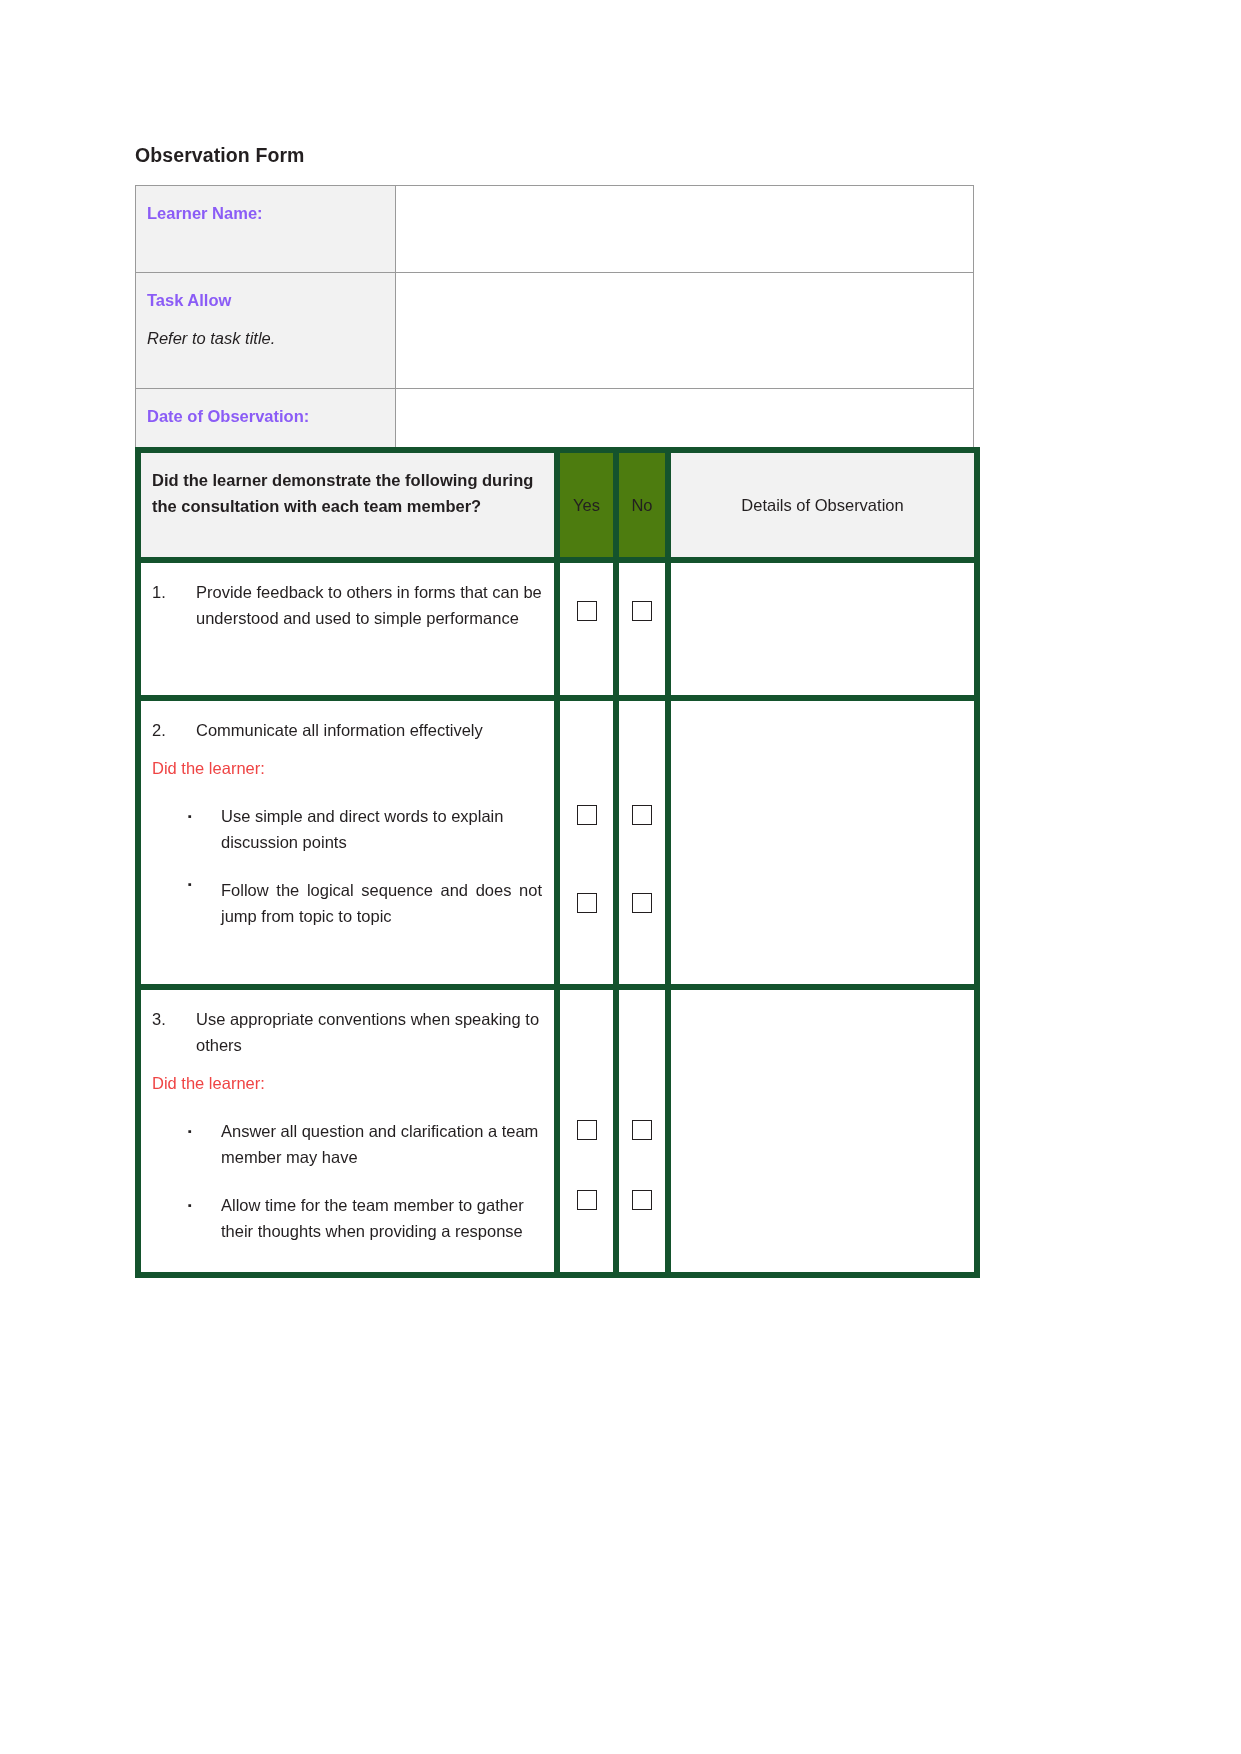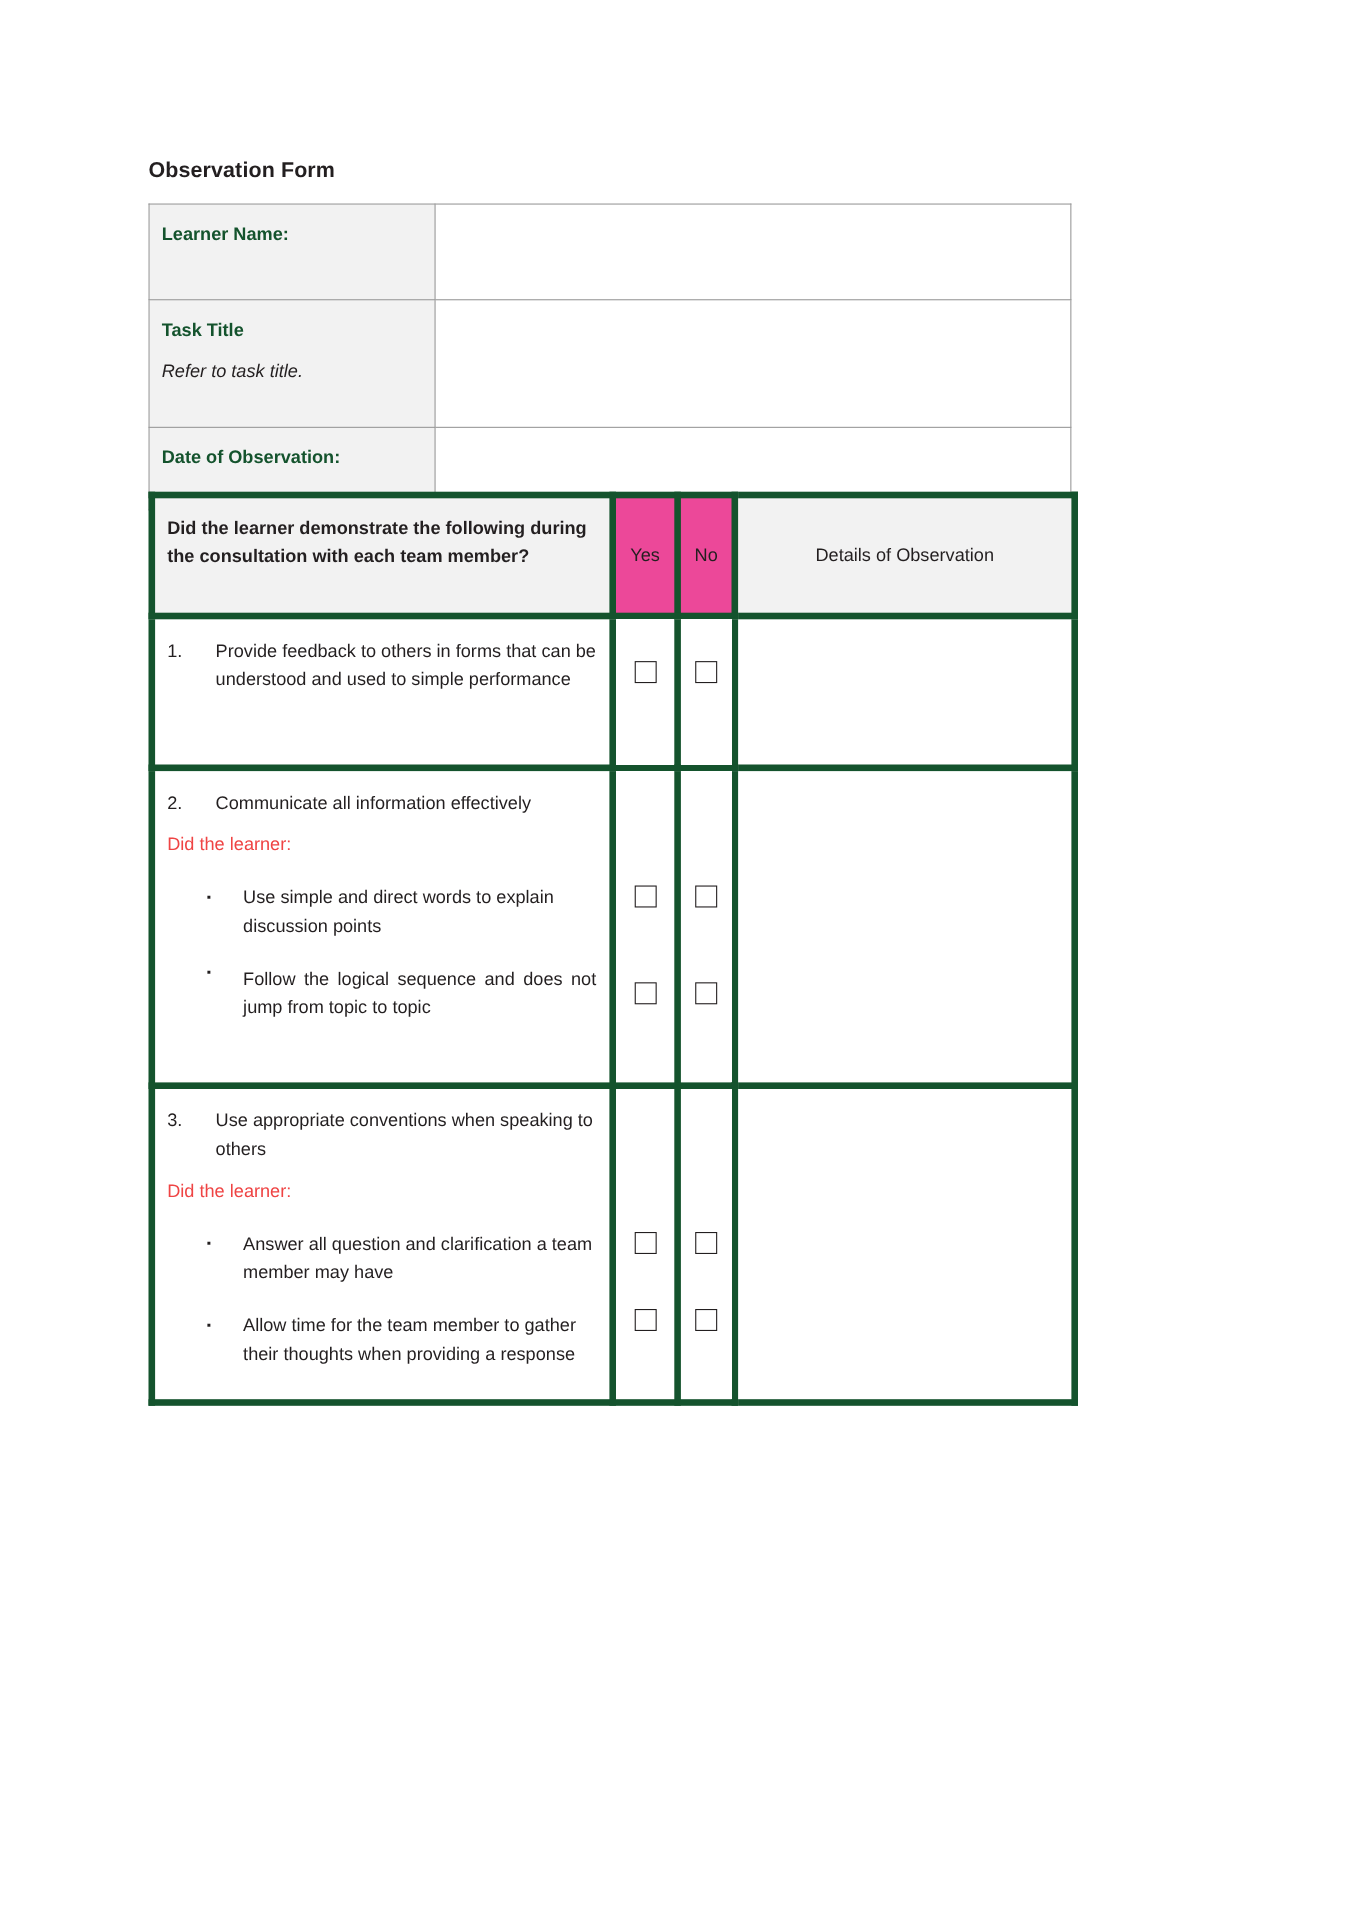--- a/index.html
+++ b/index.html
@@ -52,21 +52,21 @@
     padding: 14px 12px 14px 11px !important;
   }
   .val-cell {
     background: #ffffff;
     padding: 14px 12px !important;
   }
   .lbl {
     font-size: 16.5px;
     font-weight: bold;
     line-height: 26px;
-    color: #14532d;
+    color: #8b5cf6;
   }
   .sub-italic {
     font-size: 16.5px;
     font-style: italic;
     line-height: 26px;
     color: #231f20;
     margin-top: 12px;
   }
 
   
@@ -88,21 +88,21 @@
     background: #f2f2f2;
     padding: 14px 12px 16px 11px !important;
   }
   .qhead-text {
     font-size: 16.5px;
     font-weight: bold;
     line-height: 26px;
     color: #231f20;
   }
   .yn-head {
-    background: #ec4899;
+    background: #4d7c0f;
     text-align: center;
     vertical-align: middle !important;
     font-size: 16.5px;
     font-weight: bold;
     color: #231f20;
   }
   .details-head {
     background: #f2f2f2;
     text-align: center;
     vertical-align: middle !important;
@@ -198,21 +198,21 @@
       <tr>
         <td class="lbl-cell">
           <div class="lbl">Learner Name:</div>
         </td>
         <td class="val-cell" style="height:58px">
           <div></div>
         </td>
       </tr>
       <tr>
         <td class="lbl-cell" style="height:87px">
-          <div class="lbl">Task Title</div>
+          <div class="lbl">Task Allow</div>
           <div class="sub-italic">Refer to task title.</div>
         </td>
         <td class="val-cell">
           <div></div>
         </td>
       </tr>
       <tr>
         <td class="lbl-cell" style="height:46px">
           <div class="lbl">Date of Observation:</div>
         </td>

